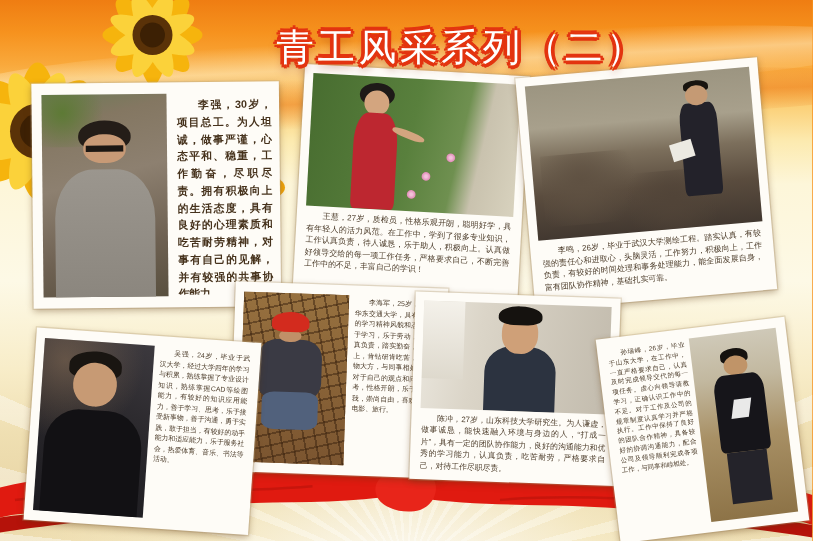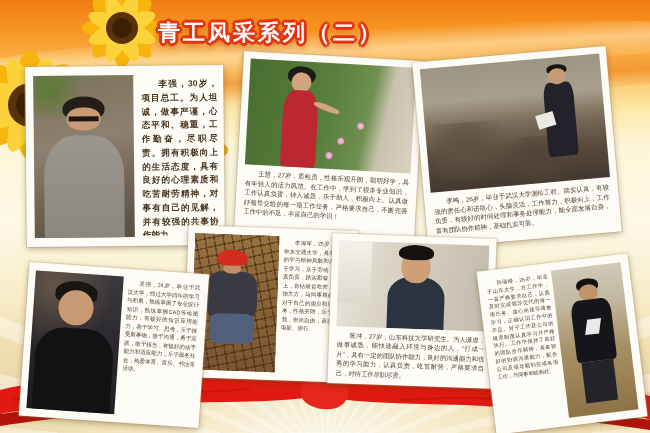--- a/index.html
+++ b/index.html
@@ -34,21 +34,21 @@
     background:
       radial-gradient(ellipse at 50% 115%, rgba(255,255,255,.85) 0%, rgba(255,250,225,.4) 35%, rgba(255,250,225,0) 68%),
       repeating-conic-gradient(from 255deg at 50% 120%,
         rgba(255,255,255,.38) 0deg 3deg, rgba(255,240,190,0) 3deg 9deg);
   }
   .sunflowers{position:absolute;left:0;top:0;z-index:2;}
 
   
   .title{
     position:absolute;left:158px;top:18px;width:360px;margin:0;z-index:7;
-    font-size:22px;font-weight:700;letter-spacing:3px;color:#ffffff;text-align:left;
+    font-size:30px;font-weight:400;letter-spacing:3px;color:#ffffff;text-align:right;
     text-shadow:
       -2px -2px 0 #e33410, 2px -2px 0 #e33410, -2px 2px 0 #e33410, 2px 2px 0 #e33410,
       -3px 0 0 #e33410, 3px 0 0 #e33410, 0 -3px 0 #e33410, 0 3px 0 #e33410,
       0 5px 7px rgba(130,25,0,.55);
   }
 
   
   .ribbon{position:absolute;left:0;top:356px;z-index:3;}
 
   

